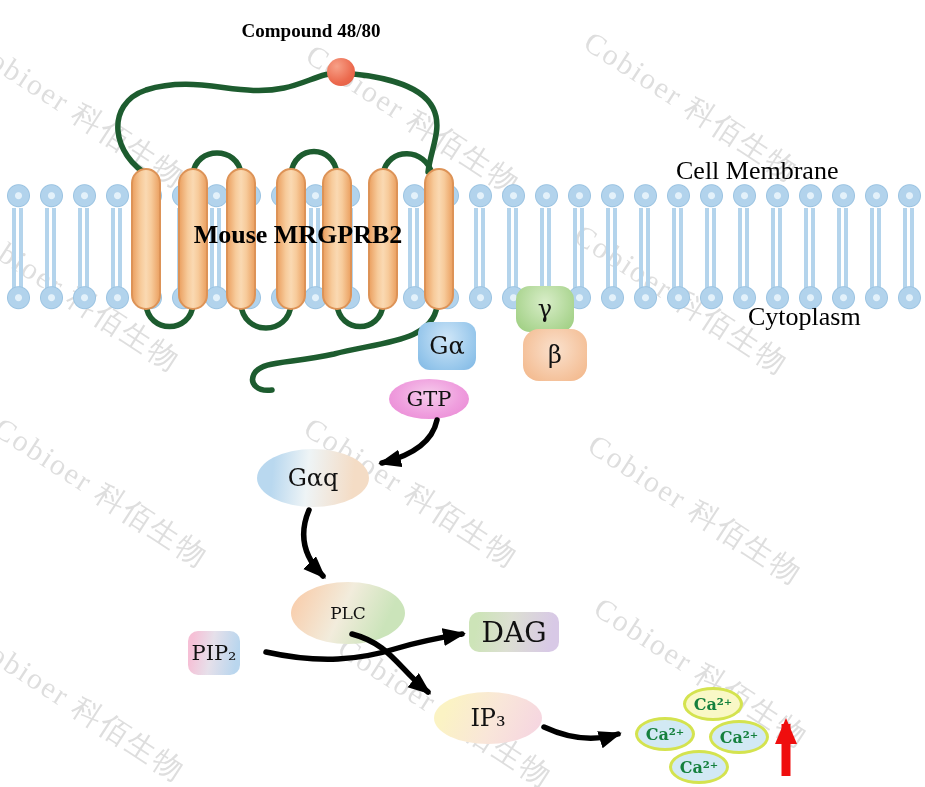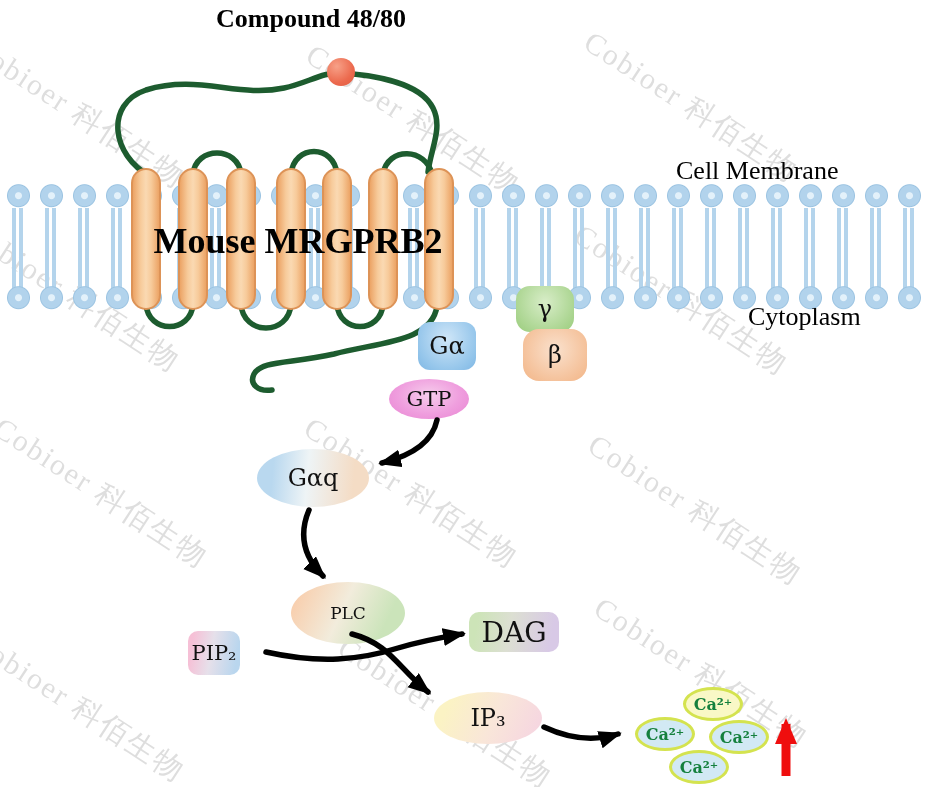--- a/index.html
+++ b/index.html
@@ -39,24 +39,24 @@
     border:2px solid #dd9357;box-sizing:border-box;}
   .h1{left:131px;} .h2{left:178px;} .h3{left:226px;} .h4{left:276px;}
   .h5{left:322px;} .h6{left:368px;} .h7{left:424px;}
 
   
   .ball{position:absolute;left:327px;top:58px;width:28px;height:28px;border-radius:50%;z-index:5;
     background:radial-gradient(circle at 35% 30%, #f7a188 0%, var(--ligand-red,#ec6a4e) 60%, #e05a40 100%);}
 
   
   .lbl{position:absolute;z-index:5;white-space:nowrap;}
-  .compound-label{left:216px;top:4px;width:190px;text-align:center;font-size:26px;font-weight:bold;}
+  .compound-label{left:216px;top:20px;width:190px;text-align:center;font-size:19px;font-weight:bold;}
   .membrane-label{left:676px;top:156px;font-size:26px;}
   .cytoplasm-label{left:748px;top:302px;font-size:26px;}
-  .receptor-label{left:133px;top:220px;width:330px;text-align:center;font-size:36px;font-weight:bold;}
+  .receptor-label{left:133px;top:220px;width:330px;text-align:center;font-size:26px;font-weight:bold;}
 
   
   .box{position:absolute;z-index:5;display:flex;align-items:center;justify-content:center;
        font-family:"DejaVu Serif","Liberation Serif",serif;color:#111;}
   .g-alpha{left:418px;top:322px;width:58px;height:48px;border-radius:12px;font-size:24px;
     background:radial-gradient(ellipse at 50% 35%, #cfe6f8 0%, #92c4ea 75%, #7fb6e3 100%);}
   .gtp{left:389px;top:379px;width:80px;height:40px;border-radius:50%;font-size:21px;
     background:radial-gradient(ellipse at 50% 40%, #f6cdec 0%, #ef9ede 55%, #e884d2 100%);}
   .gamma{left:516px;top:286px;width:58px;height:46px;border-radius:14px;font-size:24px;
     background:radial-gradient(ellipse at 50% 35%, #d8edc8 0%, #a3d187 85%);}

